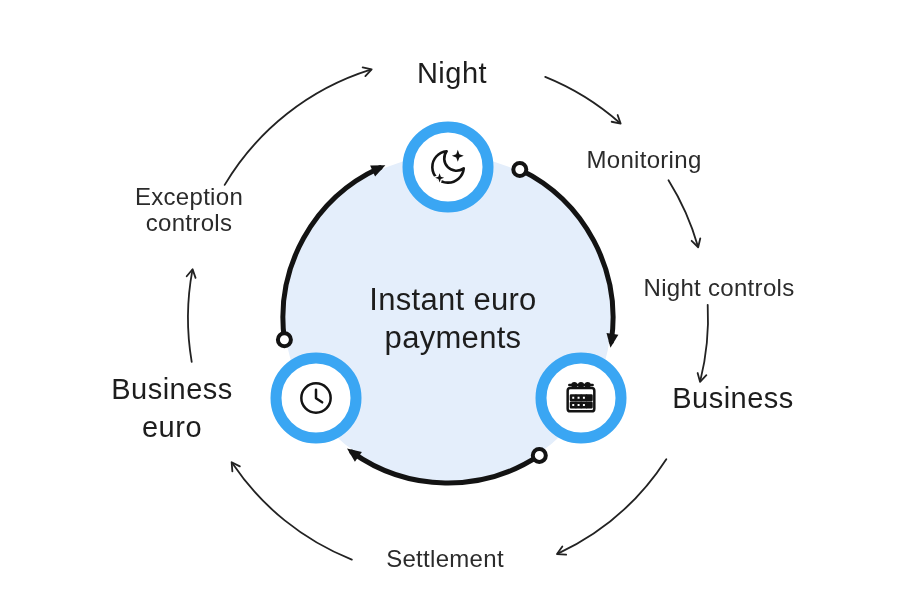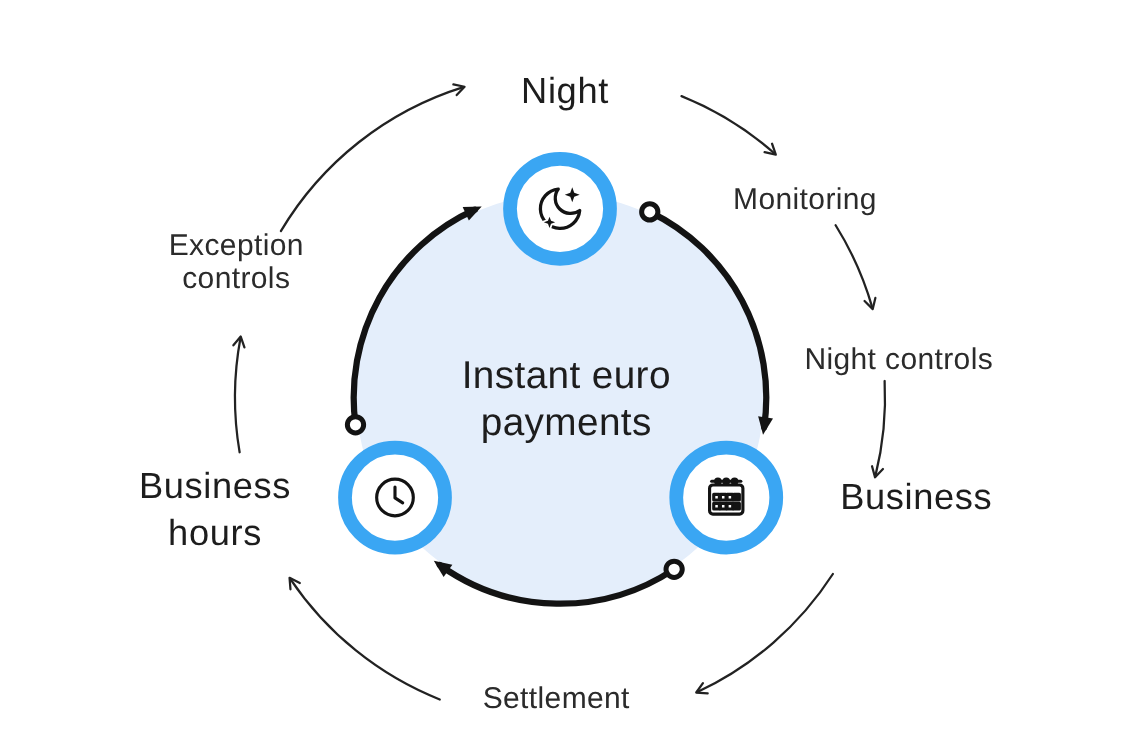--- a/index.html
+++ b/index.html
@@ -128,21 +128,21 @@
     <span>Instant euro</span>
     <span>payments</span>
   </div>
 
   <div class="lbl big" style="left:452px;top:73px">Night</div>
 
   <div class="lbl big" style="left:733px;top:398px">Business</div>
 
   <div class="lbl big multi" style="left:172px;top:408px">
     <span>Business</span>
-    <span>hours</span>
+    <span>euro</span>
   </div>
 
   <div class="lbl small" style="left:644px;top:160px">Monitoring</div>
 
   <div class="lbl small" style="left:719px;top:288px">Night controls</div>
 
   <div class="lbl small" style="left:445px;top:559px">Settlement</div>
 
   <div class="lbl small multi" style="left:189px;top:210px">
     <span>Exception</span>

